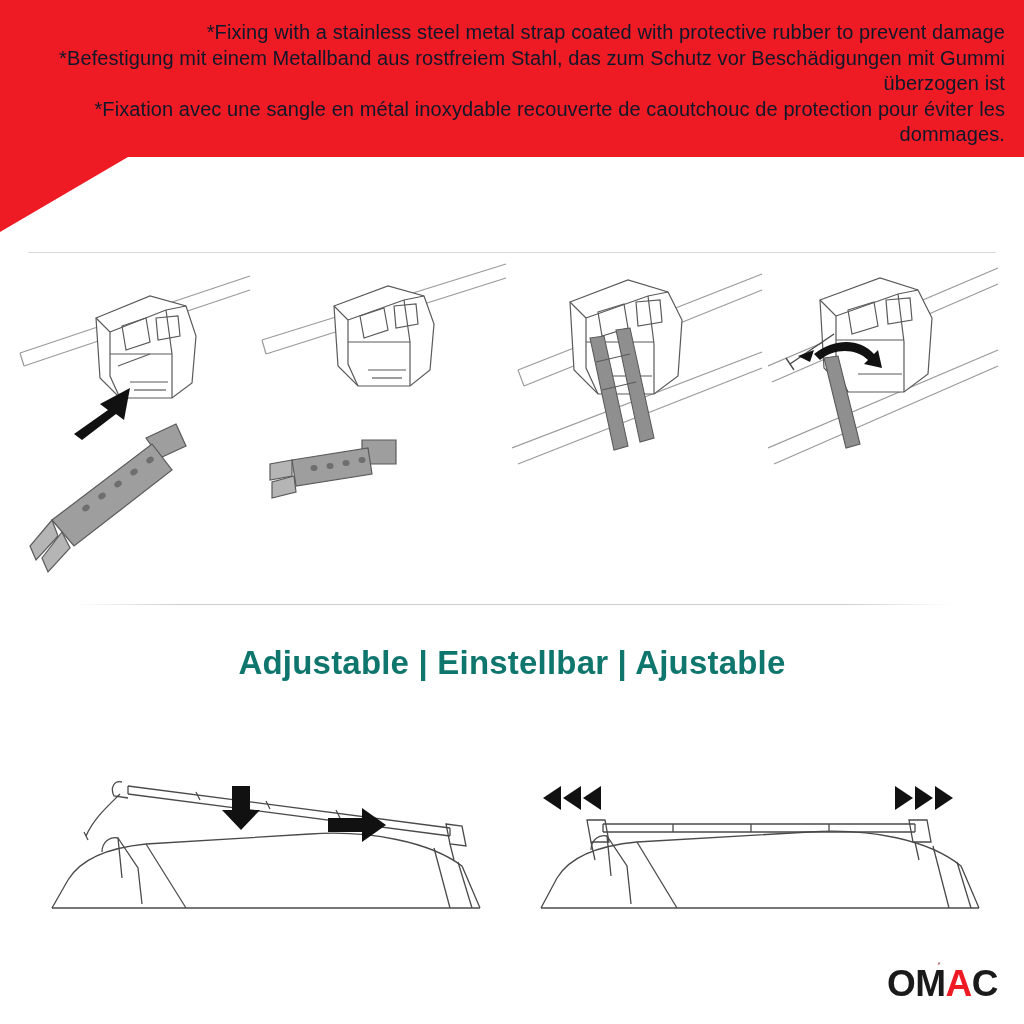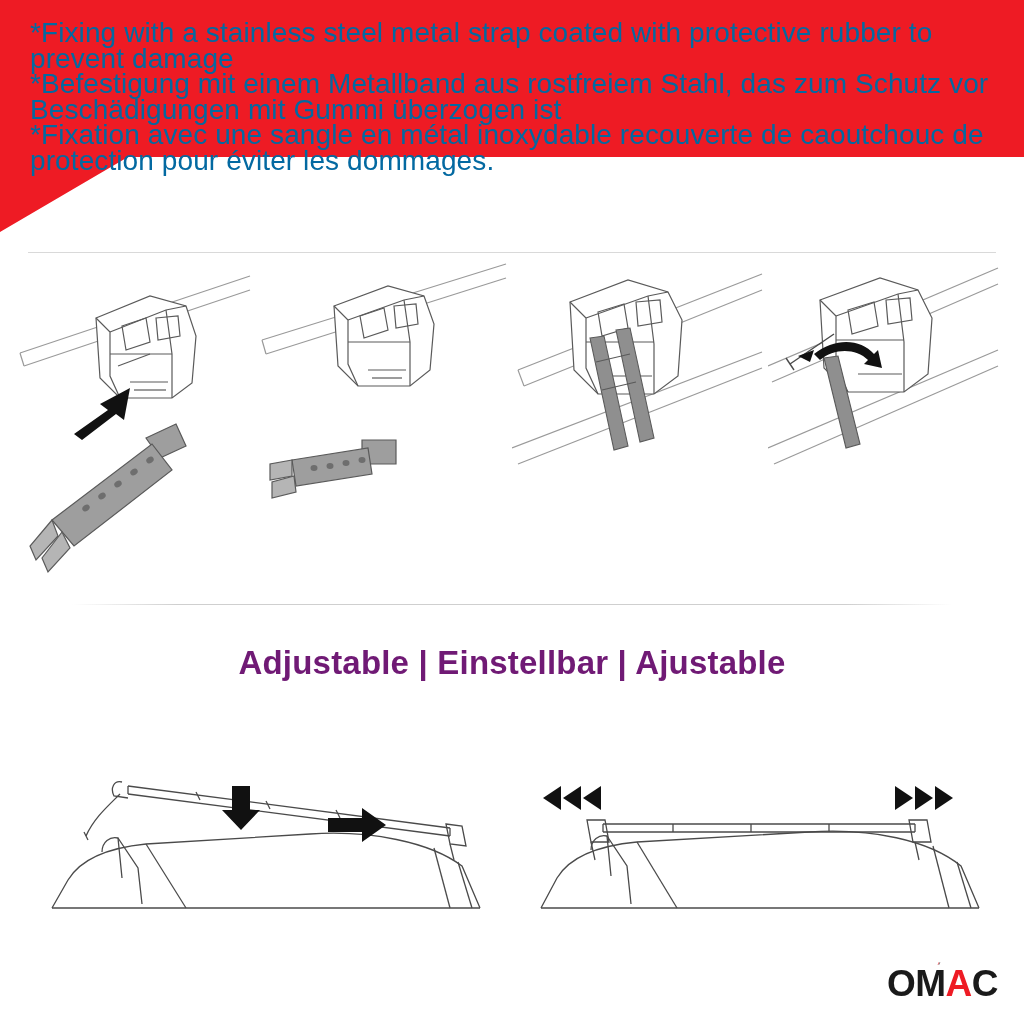--- a/index.html
+++ b/index.html
@@ -30,25 +30,26 @@
     height: 232px;
     background: #ee1b24;
     
     clip-path: polygon(0 0, 1024px 0, 1024px 157px, 128px 157px, 0 232px);
   }
   .header-text {
     position: absolute;
     left: 30px;
     top: 20px;
     width: 975px;
-    color: #0369a1;
-    font-size: 28px;
+    color: #0f172a;
+    font-size: 20px;
     line-height: 25.5px;
     letter-spacing: 0.1px;
     white-space: pre-wrap;
+    text-align: right;
   }
 
   
   .hr-line {
     position: absolute;
     height: 1px;
     background: #d9d9d9;
   }
   .hr-line.top { left: 28px; top: 252px; width: 968px; }
   .hr-line.mid {
@@ -75,21 +76,21 @@
 
   
   .adjustable-title {
     position: absolute;
     left: 0;
     top: 644px;
     width: 1024px;
     text-align: center;
     font-size: 33px;
     font-weight: bold;
-    color: #701a75;
+    color: #0f766e;
     letter-spacing: 0.2px;
   }
 
   
   .bottom-diagrams {
     position: absolute;
     left: 0;
     top: 720px;
     width: 1024px;
     height: 215px;

